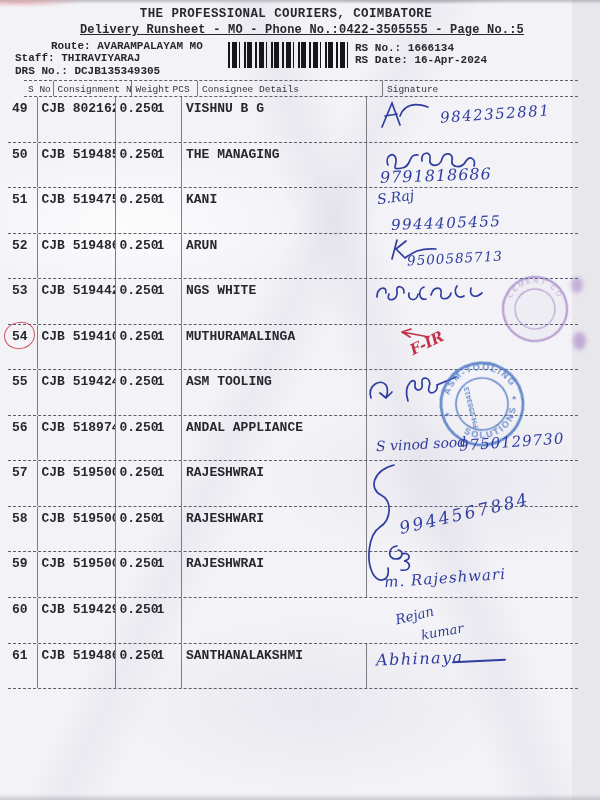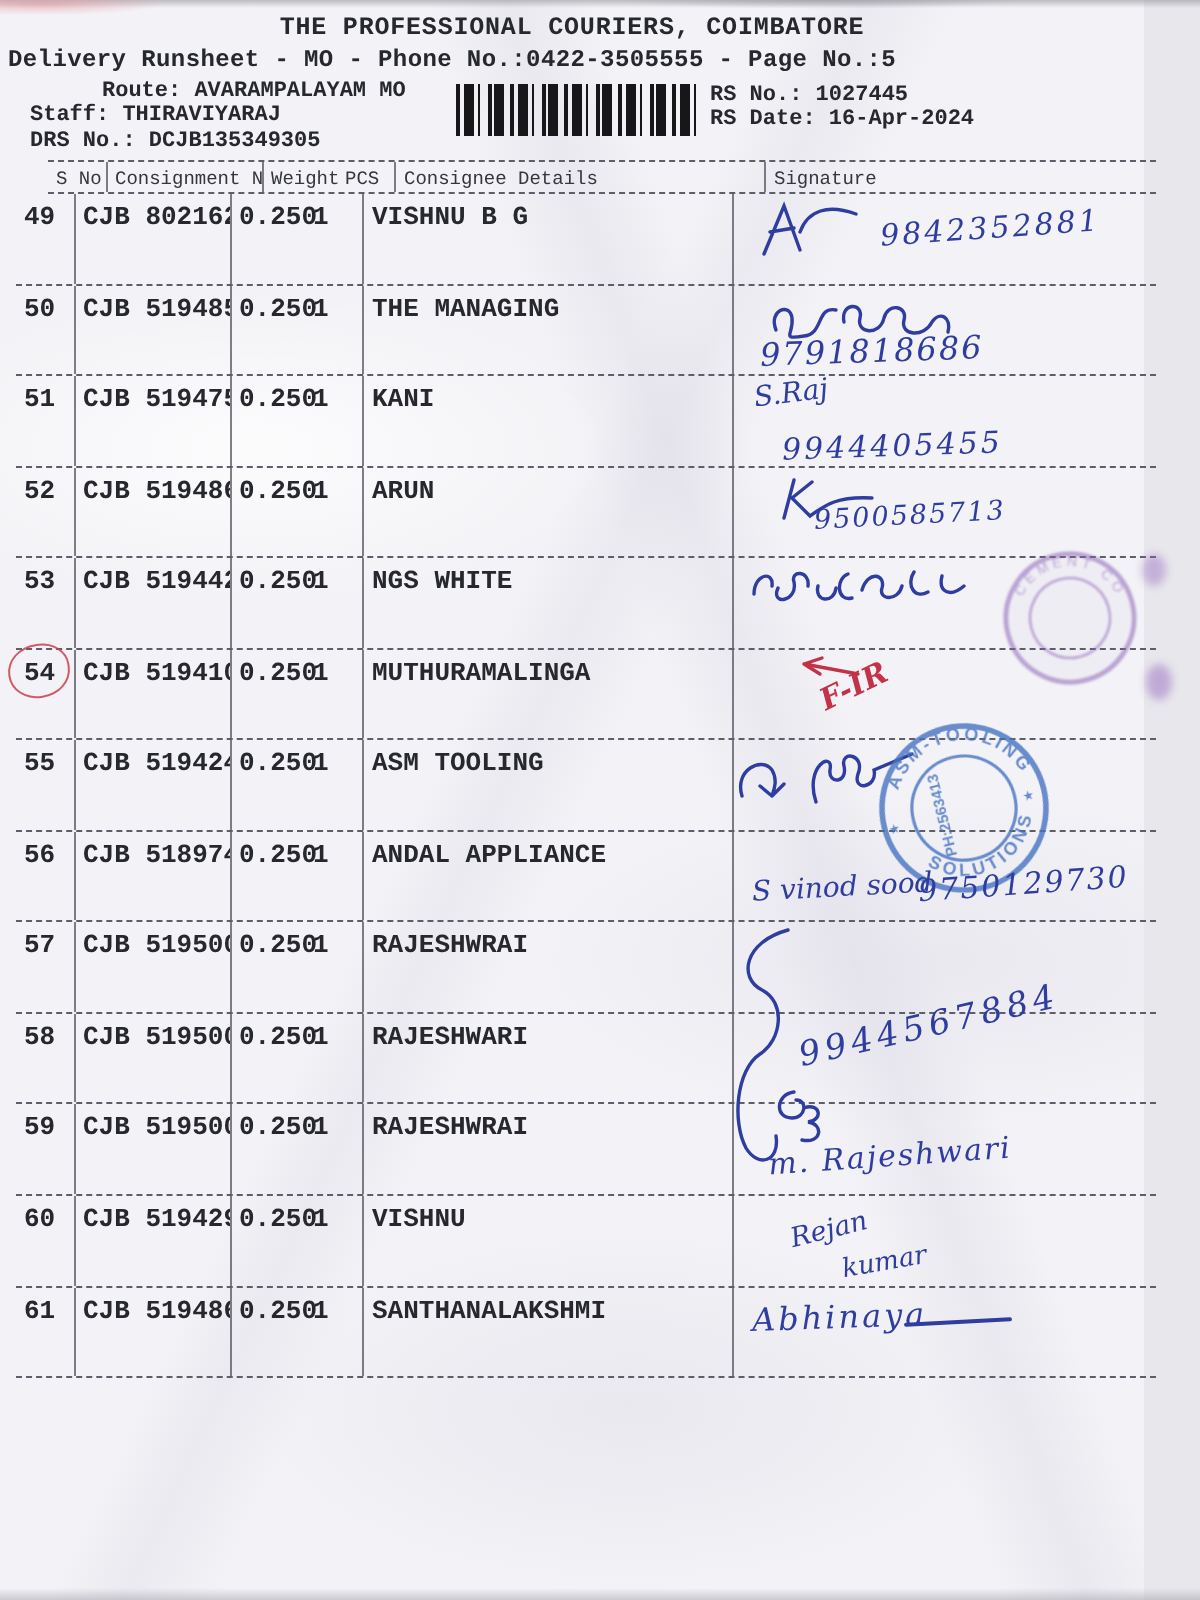--- a/index.html
+++ b/index.html
@@ -19,22 +19,22 @@
   .edge-bottom{position:absolute;left:0;bottom:0;width:600px;height:6px;
     background:linear-gradient(0deg,rgba(130,128,140,.35),rgba(130,128,140,0));}
   .corner-pink{position:absolute;left:0;top:0;width:120px;height:10px;
     background:radial-gradient(ellipse 90px 8px at 20px 2px, rgba(227,142,148,.55), transparent 70%);}
   .corner-gray{position:absolute;left:300px;top:0;width:220px;height:8px;
     background:radial-gradient(ellipse 140px 6px at 50% 0, rgba(140,138,148,.4), transparent 75%);}
 
   
   .title{position:absolute;left:0;top:7px;width:100%;text-align:center;
     font-size:12.5px;font-weight:bold;letter-spacing:.4px;}
-  .subtitle{position:absolute;left:4px;top:23px;width:100%;
-    font-size:12px;font-weight:bold;letter-spacing:.2px;}
+  .subtitle{position:absolute;left:16px;top:23px;width:100%;text-align:center;
+    font-size:12px;font-weight:bold;letter-spacing:.2px;text-decoration:underline;}
   .hline{position:absolute;font-size:11px;font-weight:bold;white-space:pre;}
   #route{left:15px;top:40px;margin-left:36px;} #staff{left:15px;top:52px;} #drs{left:15px;top:65px;}
   #rsno{left:355px;top:42px;} #rsdate{left:355px;top:54px;}
   .barcode{position:absolute;left:228px;top:42px;width:122px;height:26px;
     background:repeating-linear-gradient(90deg,
       #17171a 0 2px, transparent 2px 4px,
       #17171a 4px 9px, transparent 9px 11px,
       #17171a 11px 12px, transparent 12px 16px,
       #17171a 16px 18px, transparent 18px 19px,
       #17171a 19px 24px, transparent 24px 27px);}
@@ -75,21 +75,21 @@
   <div class="corner-pink"></div>
   <div class="corner-gray"></div>
   <div class="edge-bottom"></div>
 
   <div class="title">THE PROFESSIONAL COURIERS, COIMBATORE</div>
   <div class="subtitle">Delivery Runsheet - MO - Phone No.:0422-3505555 - Page No.:5</div>
   <div class="hline" id="route">Route: AVARAMPALAYAM MO</div>
   <div class="hline" id="staff">Staff: THIRAVIYARAJ</div>
   <div class="hline" id="drs">DRS No.: DCJB135349305</div>
   <div class="barcode"></div>
-  <div class="hline" id="rsno">RS No.: 1027445</div>
+  <div class="hline" id="rsno">RS No.: 1666134</div>
   <div class="hline" id="rsdate">RS Date: 16-Apr-2024</div>
 
   <div class="table">
     <div class="trow thead">
       <div class="c">S No</div>
       <div class="c">Consignment No</div>
       <div class="c wp">
         <span class="w">Weight</span>
         <span>PCS</span>
       </div>
@@ -218,21 +218,20 @@
       <div class="c"></div>
     </div>
 
     <div class="trow">
       <div class="c">60</div>
       <div class="c">CJB 519429371</div>
       <div class="c wp">
         <span class="w">0.250</span>
         <span>1</span>
       </div>
-      <div class="c">VISHNU</div>
       <div class="c"></div>
     </div>
 
     <div class="trow">
       <div class="c">61</div>
       <div class="c">CJB 519486711</div>
       <div class="c wp">
         <span class="w">0.250</span>
         <span>1</span>
       </div>

